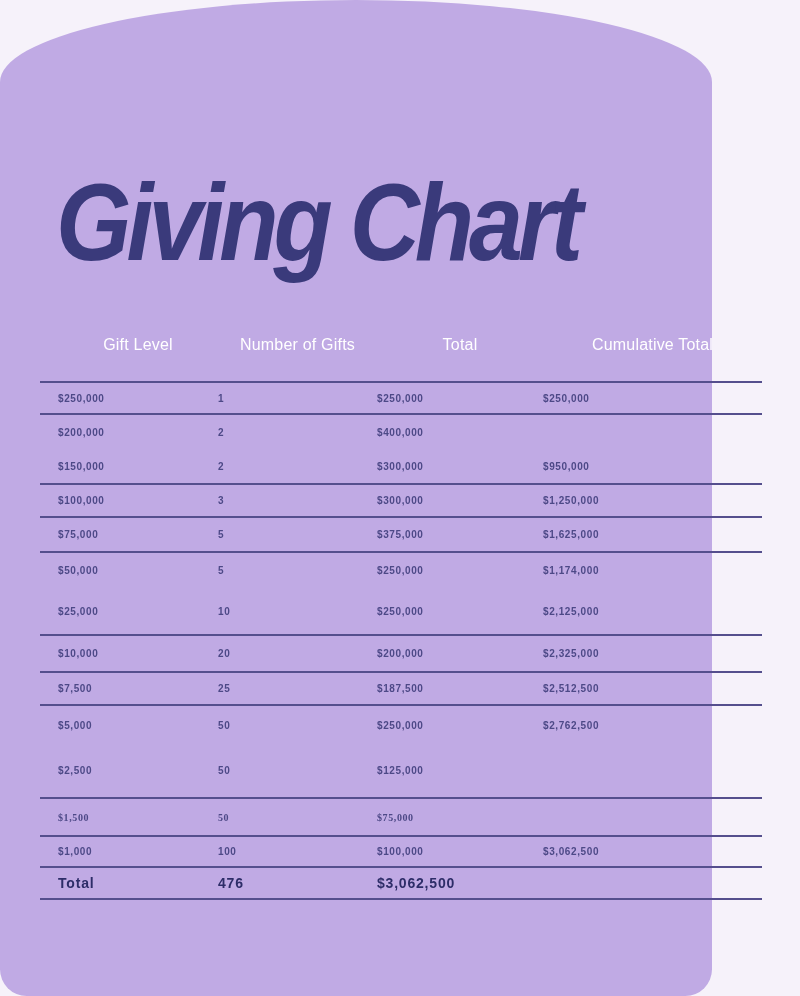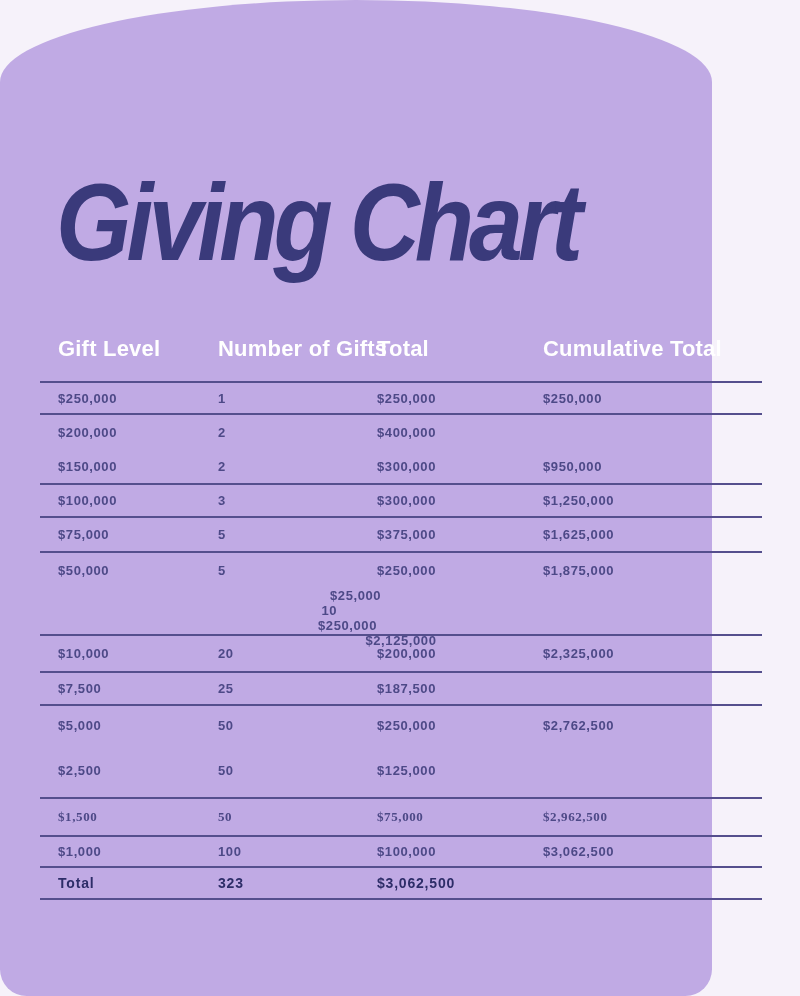--- a/index.html
+++ b/index.html
@@ -16,27 +16,27 @@
   .title {
     position:absolute; left:56px; top:168px; margin:0;
     font-style:italic; font-weight:700; font-size:97px; line-height:1;
     letter-spacing:-5px; white-space:nowrap;
     color: var(--title_color, #3a3a7b);
     transform: scaleY(1.12); transform-origin:left top;
   }
   .table { position:absolute; left:40px; top:330px; width:722px; }
   .thead {
     display:flex; align-items:flex-start; height:51px; padding-top:6px;
-    box-sizing:border-box; font-size:22px; font-weight:700;
-    letter-spacing:0.2px; color: var(--header_text, #ffffff);
+    box-sizing:border-box; font-size:16px; font-weight:400;
+    letter-spacing:0.2px; color: var(--header_text, #ffffff); text-align: center;
   }
   .tbody { border-top:2px solid var(--divider, #554f8d); }
   .row {
     display:flex; align-items:center; box-sizing:border-box;
-    font-size:13px; font-weight:700; letter-spacing:0.6px;
+    font-size:10px; font-weight:700; letter-spacing:0.6px;
     color: var(--row_text, #4d4987);
   }
   .row.bordered { border-bottom:2px solid var(--divider, #554f8d); }
   .row.total-row {
     font-size:14px; letter-spacing:0.8px;
     color: var(--total_text, #2d2d68);
   }
   .cell { box-sizing:border-box; white-space:nowrap; }
   .c0 { width:178px; padding-left:18px; }
   .c1 { width:159px; }
@@ -82,63 +82,63 @@
         <div class="row bordered" style="height: 35px;">
           <div class="cell c0">$75,000</div>
           <div class="cell c1">5</div>
           <div class="cell c2">$375,000</div>
           <div class="cell c3">$1,625,000</div>
         </div>
         <div class="row" style="height: 35px; justify-content: space-between;">
           <div class="cell c0">$50,000</div>
           <div class="cell c1">5</div>
           <div class="cell c2">$250,000</div>
-          <div class="cell c3">$1,875,000</div>
+          <div class="cell c3">$1,174,000</div>
         </div>
-        <div class="row bordered" style="height: 48px; flex-direction: column;">
+        <div class="row bordered" style="height: 48px;">
           <div class="cell c0">$25,000</div>
           <div class="cell c1">10</div>
           <div class="cell c2">$250,000</div>
           <div class="cell c3">$2,125,000</div>
         </div>
         <div class="row bordered" style="height: 37px;">
           <div class="cell c0">$10,000</div>
           <div class="cell c1">20</div>
           <div class="cell c2">$200,000</div>
           <div class="cell c3">$2,325,000</div>
         </div>
         <div class="row bordered" style="height: 33px;">
           <div class="cell c0">$7,500</div>
           <div class="cell c1">25</div>
           <div class="cell c2">$187,500</div>
+          <div class="cell c3">$2,512,500</div>
         </div>
         <div class="row" style="height: 38px;">
           <div class="cell c0">$5,000</div>
           <div class="cell c1">50</div>
           <div class="cell c2">$250,000</div>
           <div class="cell c3">$2,762,500</div>
         </div>
         <div class="row bordered" style="height: 55px;">
           <div class="cell c0">$2,500</div>
           <div class="cell c1">50</div>
           <div class="cell c2">$125,000</div>
         </div>
         <div class="row bordered" style="height: 38px; font-family: Liberation Serif, serif;">
           <div class="cell c0">$1,500</div>
           <div class="cell c1">50</div>
           <div class="cell c2">$75,000</div>
-          <div class="cell c3">$2,962,500</div>
         </div>
         <div class="row bordered" style="height: 31px; justify-content: center;">
           <div class="cell c0">$1,000</div>
           <div class="cell c1">100</div>
           <div class="cell c2">$100,000</div>
           <div class="cell c3">$3,062,500</div>
         </div>
         <div class="row bordered total-row" style="height: 32px;">
           <div class="cell c0">Total</div>
-          <div class="cell c1">323</div>
+          <div class="cell c1">476</div>
           <div class="cell c2">$3,062,500</div>
           <div class="cell c3"></div>
         </div>
       </div>
   </div>
 </div>
 
 </body></html>

